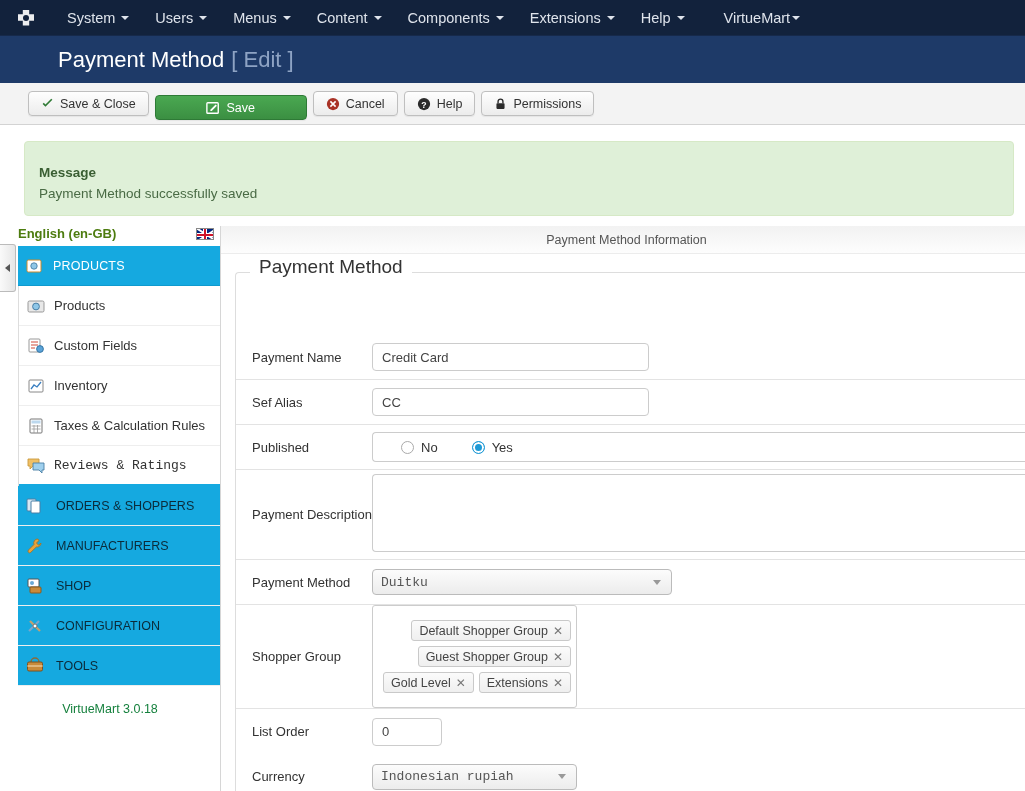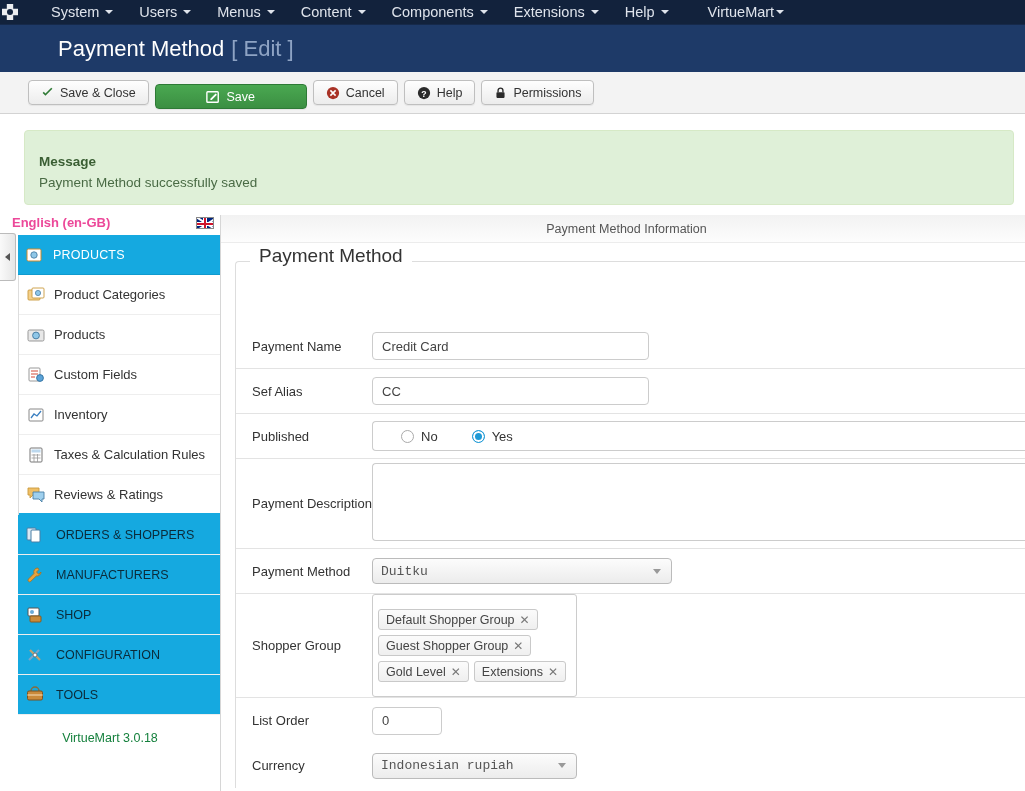--- a/index.html
+++ b/index.html
@@ -6,22 +6,22 @@
   html, body { margin:0; padding:0; }
   body {
     width:1025px; height:791px;
     font-family:"Liberation Sans", sans-serif;
     background:#fff; overflow:hidden;
     font-size:13px; color:#333;
   }
 
   
   #topnav {
-    height:24px; background:#12223c; display:flex; align-items:center;
-    padding-left:0; position:relative;
+    height:35px; background:#12223c; display:flex; align-items:center;
+    padding-left:16px; position:relative;
   }
   #joomla-logo {
     width:20px; height:20px; margin-right:18px; flex:none; position:relative;
   }
   #joomla-logo .jo-core {
     position:absolute; left:2px; top:2px; width:16px; height:16px;
     background:#fff; clip-path: polygon(
       30% 0%, 70% 0%, 70% 30%, 100% 30%, 100% 70%, 70% 70%,
       70% 100%, 30% 100%, 30% 70%, 0% 70%, 0% 30%, 30% 30%);
     opacity:.92;
@@ -79,21 +79,21 @@
   #alert-title { font-weight:bold; font-size:13.5px; color:#3a5e33; margin-bottom:6px;margin-top:12px; }
   #alert-text { font-size:13.5px; color:#4a6b45; }
 
   
   #body-wrap { display:flex; margin-top:10px; height:586px; }
 
   
   #sidebar { width:220px; flex:none; position:relative; background:#fff; }
   #lang-row {
     display:flex; align-items:center; justify-content:space-between;
-    padding:0 6px 5px 12px; font-weight:bold; font-size:13px; color:#ec4899;
+    padding:0 6px 5px 18px; font-weight:bold; font-size:13px; color:#4d7c0f;
   }
   #flag {
     width:18px; height:12px; flex:none; position:relative; overflow:hidden;
     background:#00247d; border:1px solid #888;
   }
   #flag .d1,#flag .d2 {
     position:absolute; left:-3px; top:5px; width:26px; height:2px; background:#fff;
   }
   #flag .d1 { transform:rotate(33deg); } #flag .d2 { transform:rotate(-33deg); }
   #flag .hb { position:absolute; left:0; top:4px; width:100%; height:4px; background:#fff; }
@@ -177,21 +177,21 @@
   }
   .selbox.cur { width:205px; }
   .selbox .selcaret {
     position:absolute; right:10px;
     border-left:4px solid transparent; border-right:4px solid transparent;
     border-top:5px solid #999;
   }
   .multisel {
     width:205px; min-height:82px; border:1px solid #ccc; border-radius:3px;
     background:#fff; padding:14px 5px; display:flex; flex-wrap:wrap;
-    gap:5px; align-content:flex-start;
+    gap:5px; align-content:flex-start;justify-content:flex-end;
   }
   .tag {
     display:inline-flex; align-items:center; gap:5px; height:21px;
     padding:0 7px; font-size:12.5px; color:#444; border:1px solid #c9c9c9;
     border-radius:3px; background:linear-gradient(to bottom,#fbfbfb,#efefef);
     cursor:pointer;
   }
   .tag .x { color:#777; font-size:12px; }
 </style>
 </head>
@@ -319,28 +319,20 @@
       <svg class="mi-ico" viewBox="0 0 18 18">
         <rect x="1" y="3" width="14" height="12" rx="1.5" fill="#fff" stroke="#d08a2a" stroke-width="1"></rect>
         <circle cx="8" cy="9" r="3.2" fill="#8fc7e8" stroke="#4a7fa5" stroke-width=".9"></circle>
       </svg>
       <span>PRODUCTS</span>
     </div>
 
     <div id="sub-block" class="menu-block">
       <div class="menu-item">
         <svg class="mi-ico" viewBox="0 0 18 18">
-          <rect x="1" y="4" width="12" height="10" rx="1" fill="#f4d08a" stroke="#c99a3c" stroke-width=".9"></rect>
-          <rect x="5" y="2" width="12" height="10" rx="1" fill="#fff" stroke="#c99a3c" stroke-width=".9"></rect>
-          <circle cx="11" cy="7" r="2.6" fill="#8fc7e8" stroke="#4a7fa5" stroke-width=".8"></circle>
-        </svg>
-        <span>Product Categories</span>
-      </div>
-      <div class="menu-item">
-        <svg class="mi-ico" viewBox="0 0 18 18">
           <rect x="1" y="4" width="16" height="11" rx="1.5" fill="#e8e8e8" stroke="#999" stroke-width="1"></rect>
           <circle cx="9" cy="9.5" r="3.4" fill="#8fc7e8" stroke="#4a7fa5" stroke-width="1"></circle>
         </svg>
         <span>Products</span>
       </div>
       <div class="menu-item">
         <svg class="mi-ico" viewBox="0 0 18 18">
           <rect x="2" y="2" width="11" height="13" rx="1" fill="#fff" stroke="#999" stroke-width="1"></rect>
           <path d="M4 5h7M4 8h7M4 11h4" stroke="#d04a3a" stroke-width="1.2"></path>
           <circle cx="13" cy="12" r="3.4" fill="#5ba3d8" stroke="#2f6f9e" stroke-width=".9"></circle>
@@ -355,21 +347,21 @@
         <span>Inventory</span>
       </div>
       <div class="menu-item">
         <svg class="mi-ico" viewBox="0 0 18 18">
           <rect x="3" y="2" width="12" height="14" rx="1" fill="#fff" stroke="#777" stroke-width="1"></rect>
           <rect x="4.5" y="3.5" width="9" height="3" fill="#bcd8ee"></rect>
           <path d="M4.5 9h9M4.5 12h9M7 8v8M10.5 8v8" stroke="#999" stroke-width=".8"></path>
         </svg>
         <span>Taxes &amp; Calculation Rules</span>
       </div>
-      <div class="menu-item" style="border-bottom:2px solid #15a9e0;">
+      <div class="menu-item" style="border-bottom:2px solid #15a9e0;font-family:Liberation Mono, monospace;">
         <svg class="mi-ico" viewBox="0 0 18 18">
           <path d="M1 3h11v7H6l-3 3V10H1z" fill="#f0c066" stroke="#c99a3c" stroke-width=".9"></path>
           <path d="M6 7h11v7h-2v3l-3-3H6z" fill="#9fd0ee" stroke="#4a7fa5" stroke-width=".9"></path>
         </svg>
         <span>Reviews &amp; Ratings</span>
       </div>
     </div>
 
     <div class="menu-block" style="border-left:none;">
       <div class="menu-item section">

